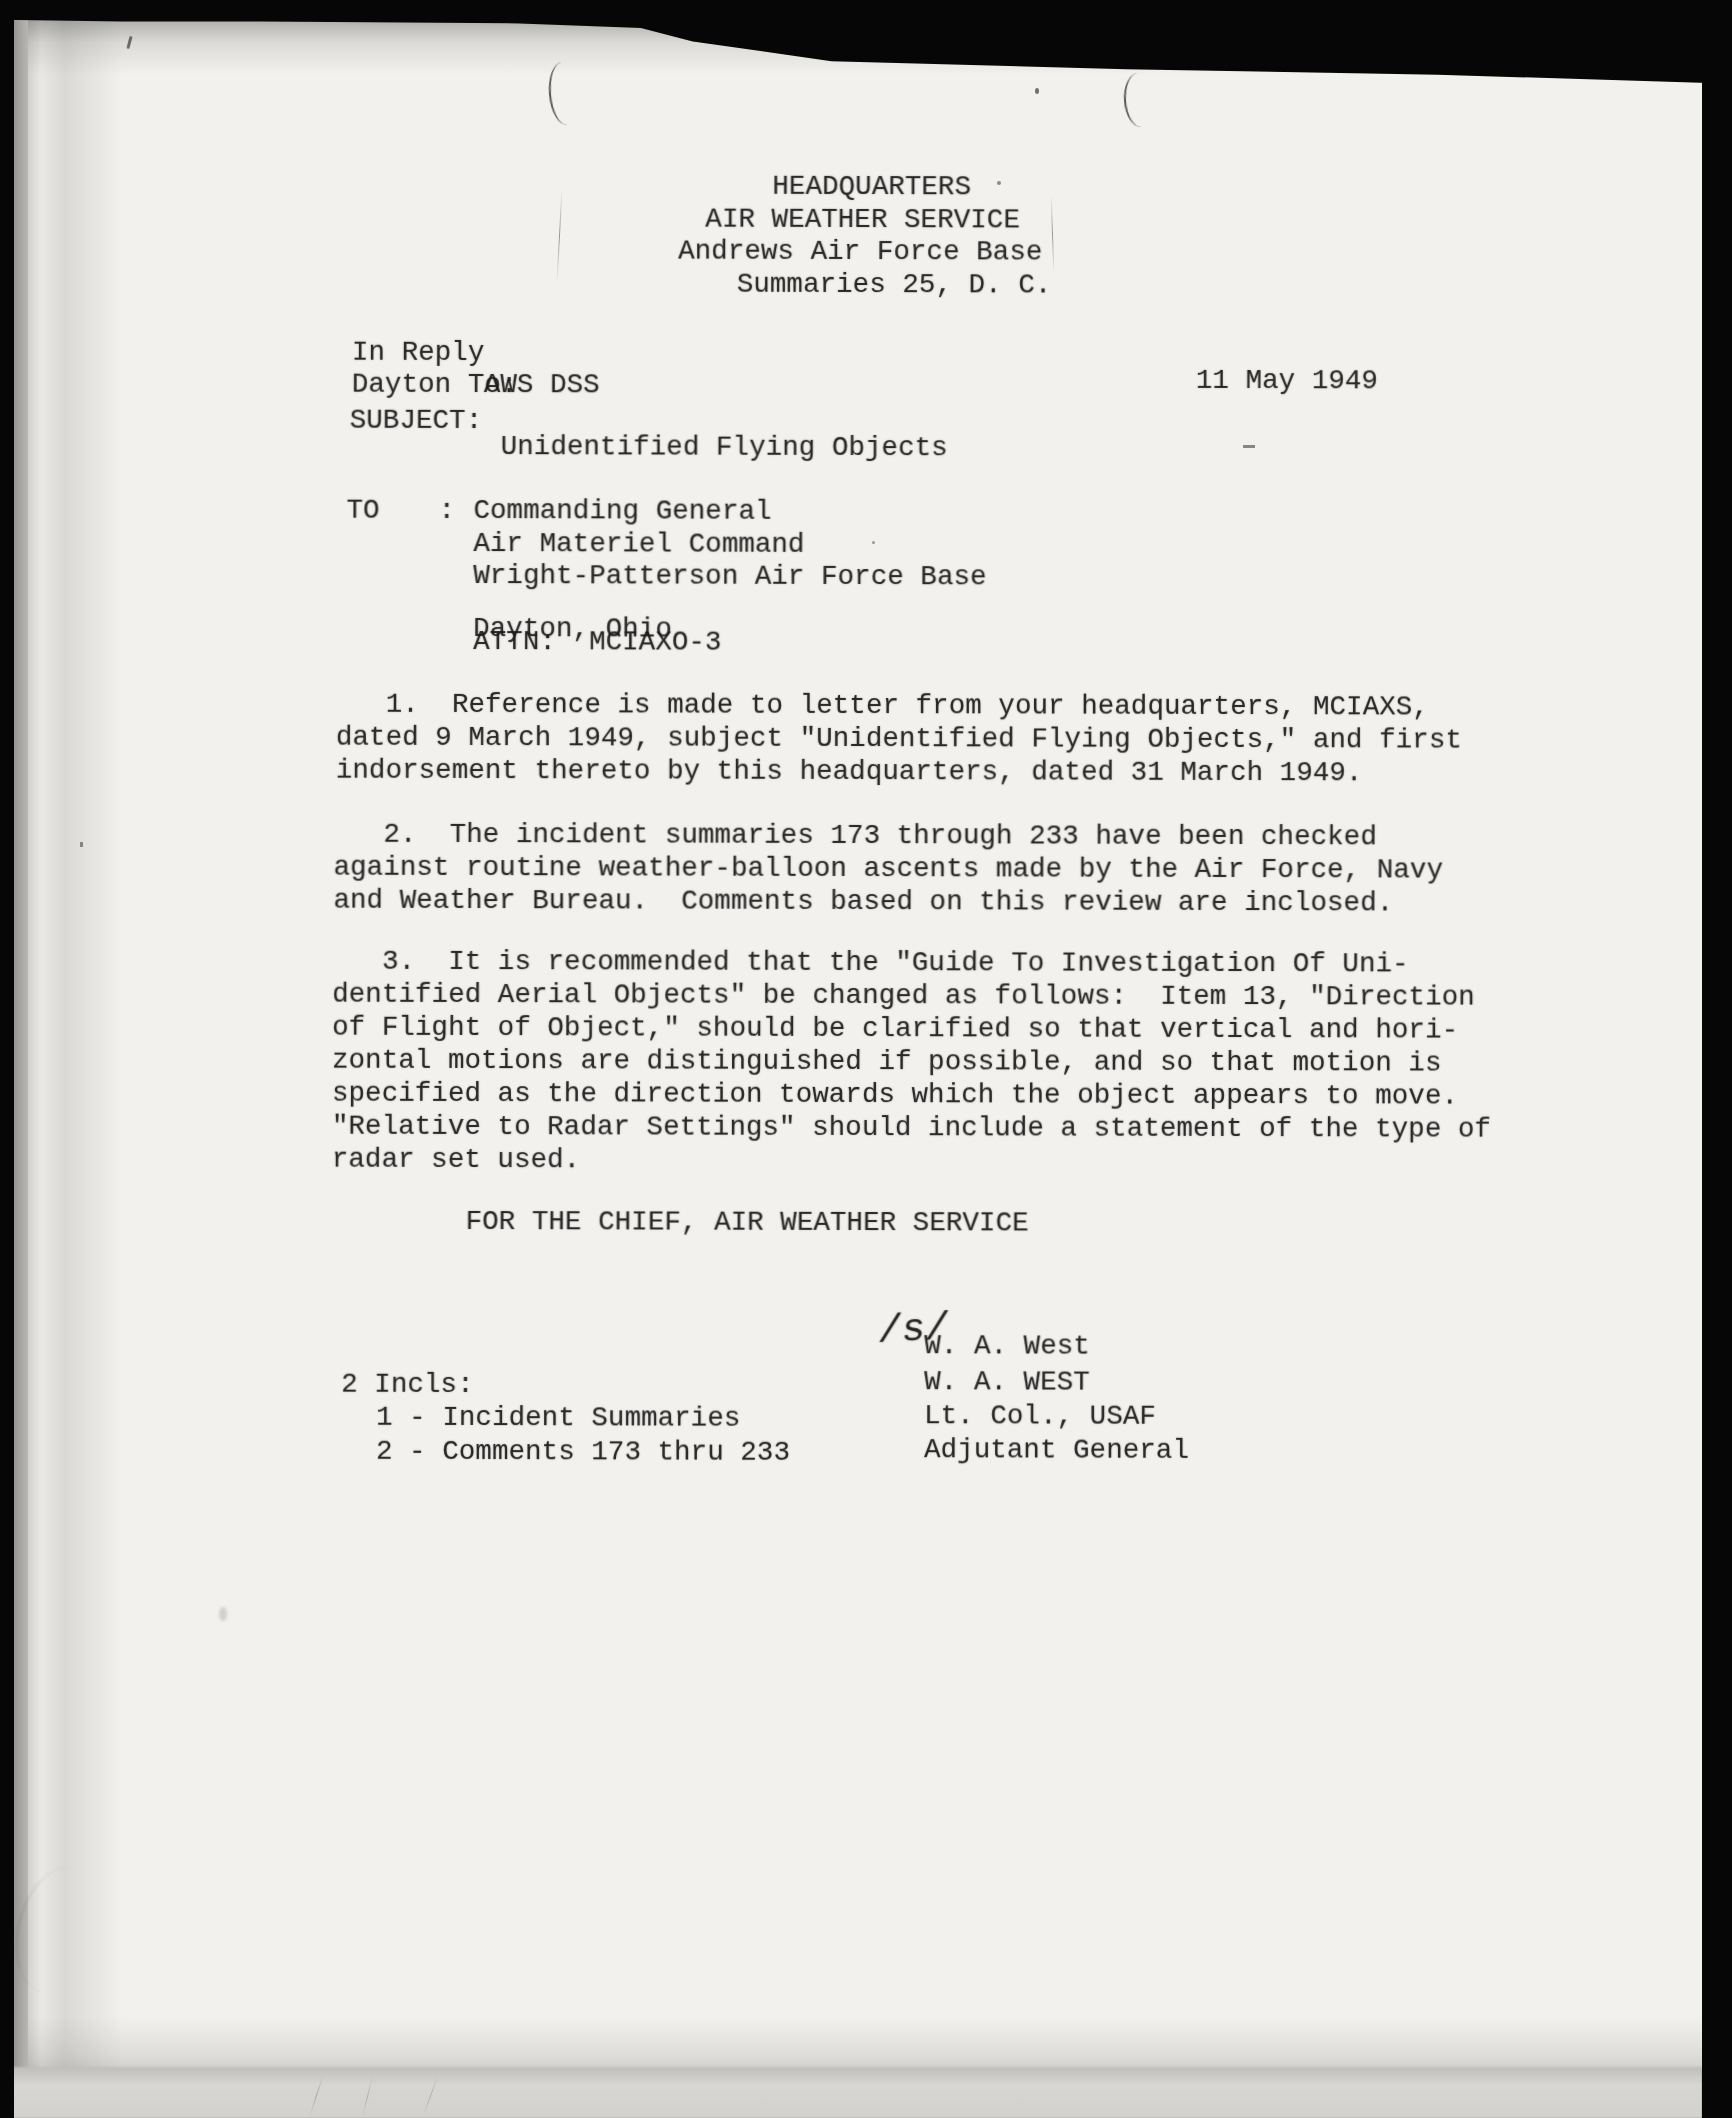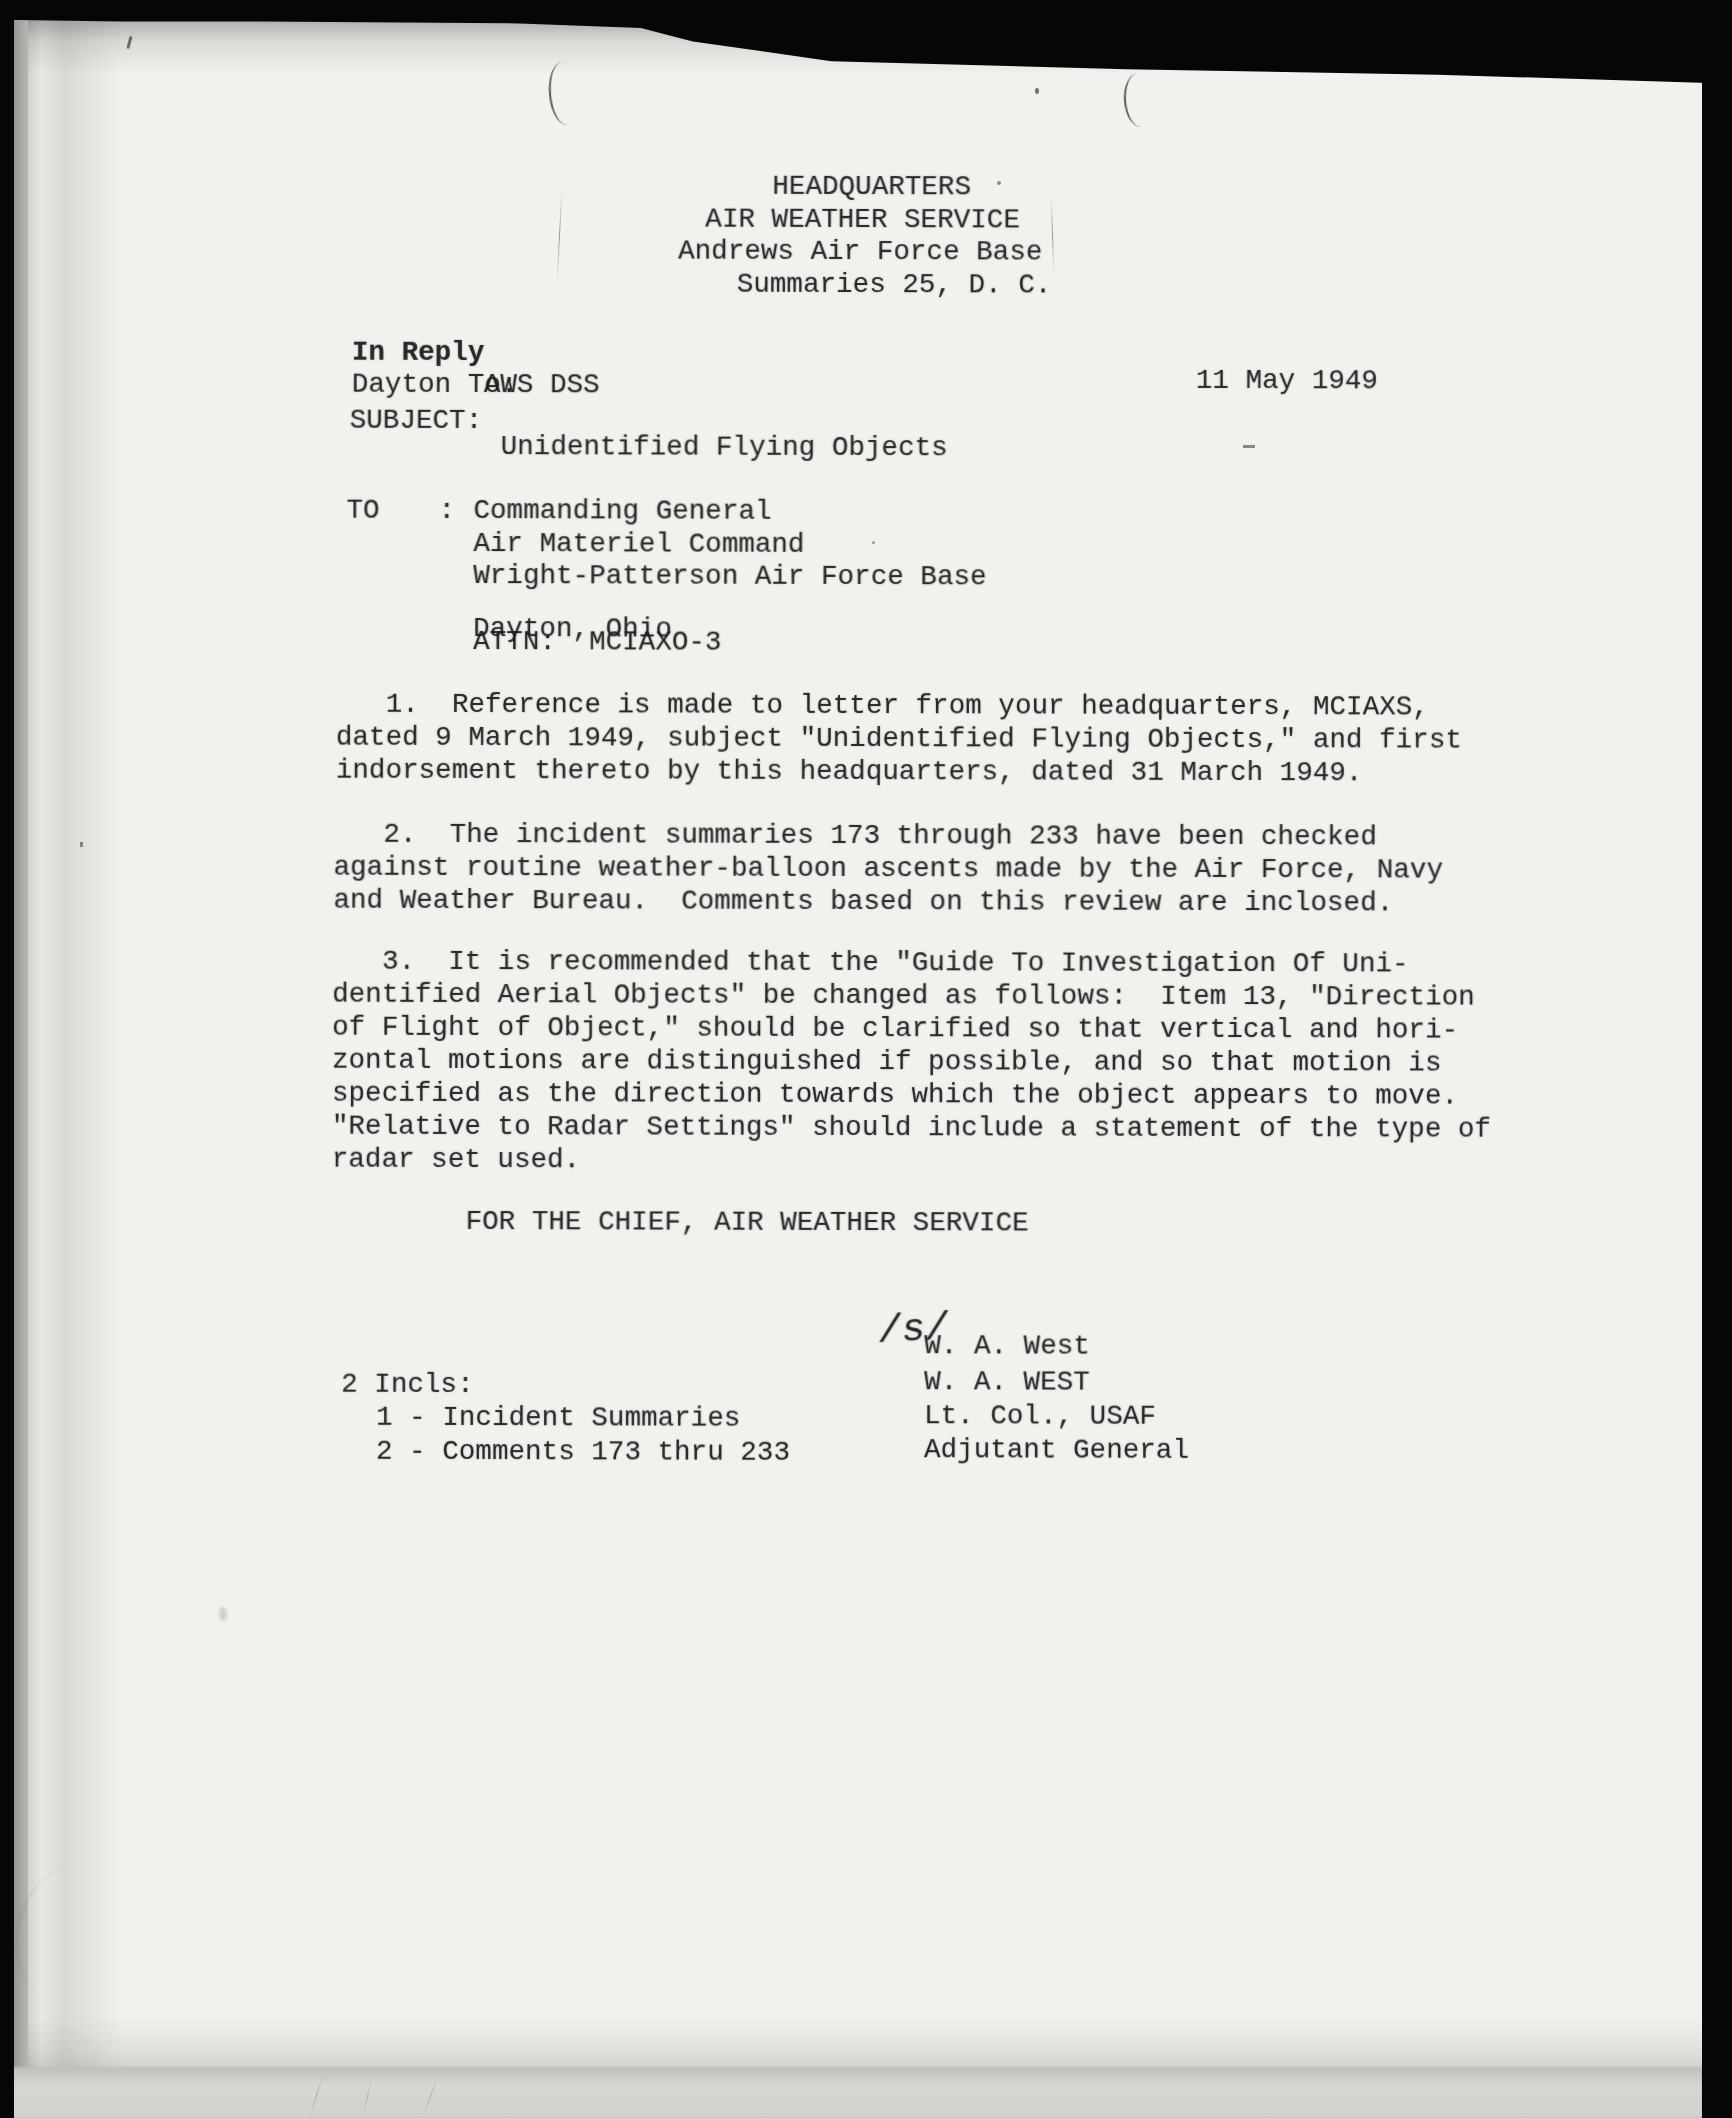--- a/index.html
+++ b/index.html
@@ -121,21 +121,21 @@
   <div class="scratch" style="left:367px;top:2076px;height:41px;transform:rotate(14deg);opacity:.5;"></div>
   <div class="scratch" style="left:430px;top:2075px;height:42px;transform:rotate(20deg);opacity:.5;"></div>
 
   <div class="typelayer">
 
     <div class="t center" style="top:170px;"><span class="off" style="left:5.4px;">HEADQUARTERS</span></div>
     <div class="t center" style="top:203px;"><span class="off" style="left:-3.6px;text-align:right;">AIR WEATHER SERVICE</span></div>
     <div class="t center" style="top:235px;"><span class="off" style="left:-5.9px;">Andrews Air Force Base</span></div>
     <div class="t center" style="top:268px;"><span class="off" style="left:28px;">Summaries 25, D. C.</span></div>
 
-    <div class="t" style="left:352px;top:337px;font-weight:bold;">In Reply</div>
+    <div class="t" style="left:352px;top:337px;">In Reply</div>
     <div class="t" style="left:352px;top:369px;">Dayton To:</div>
     <div class="t" style="left:484px;top:369px;">AWS DSS</div>
     <div class="t" style="left:1196px;top:363px;">11 May 1949</div>
 
     <div class="t" style="left:350px;top:405px;">SUBJECT:</div>
     <div class="t" style="left:501px;top:431px;">Unidentified Flying Objects</div>
 
     <div class="t" style="left:347px;top:495px;">TO</div>
     <div class="t" style="left:439px;top:495px;">:</div>
     <div class="t" style="left:474px;top:495px;">Commanding General</div>

